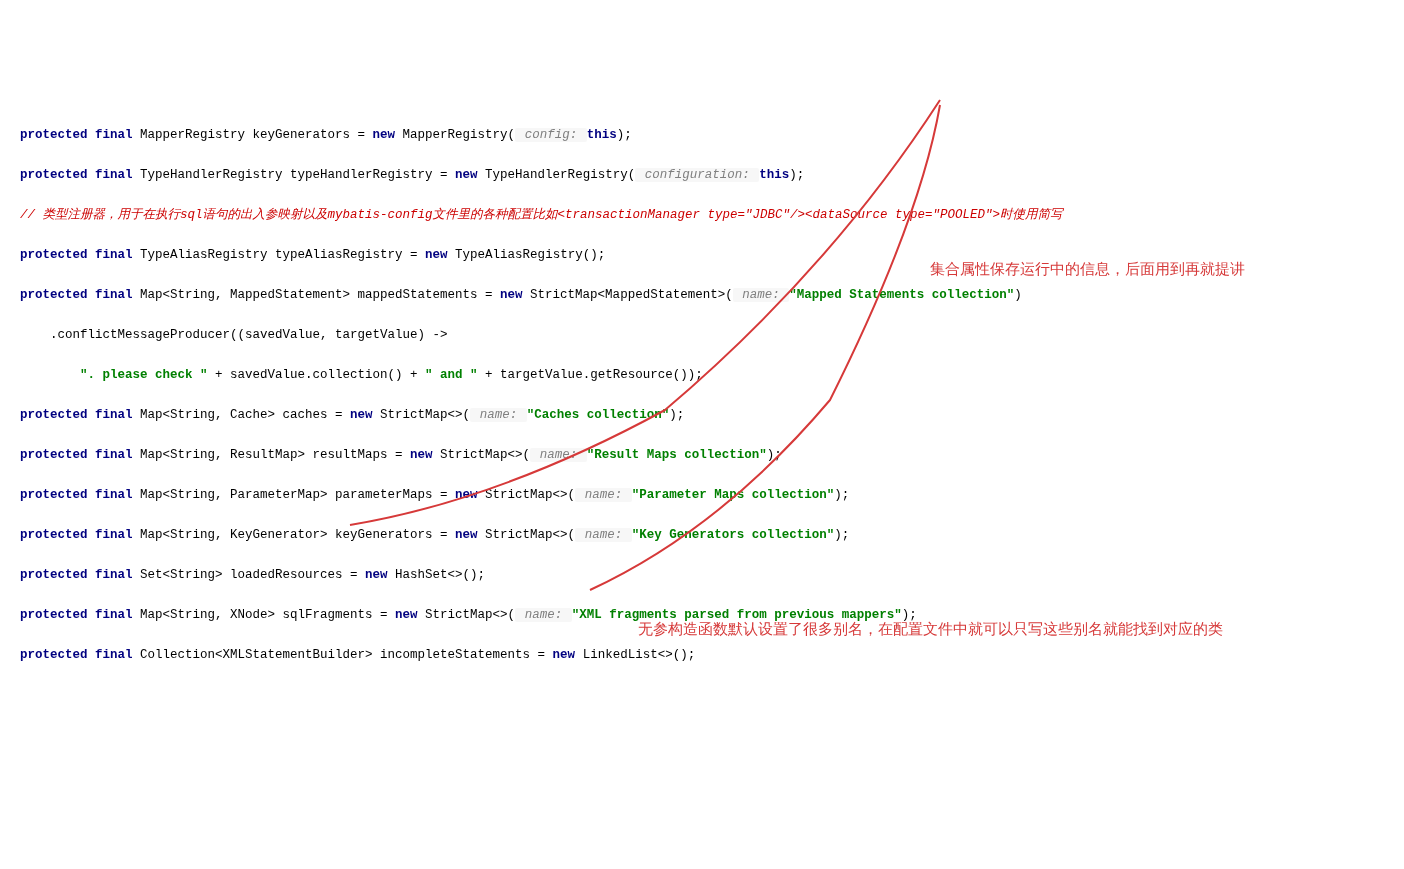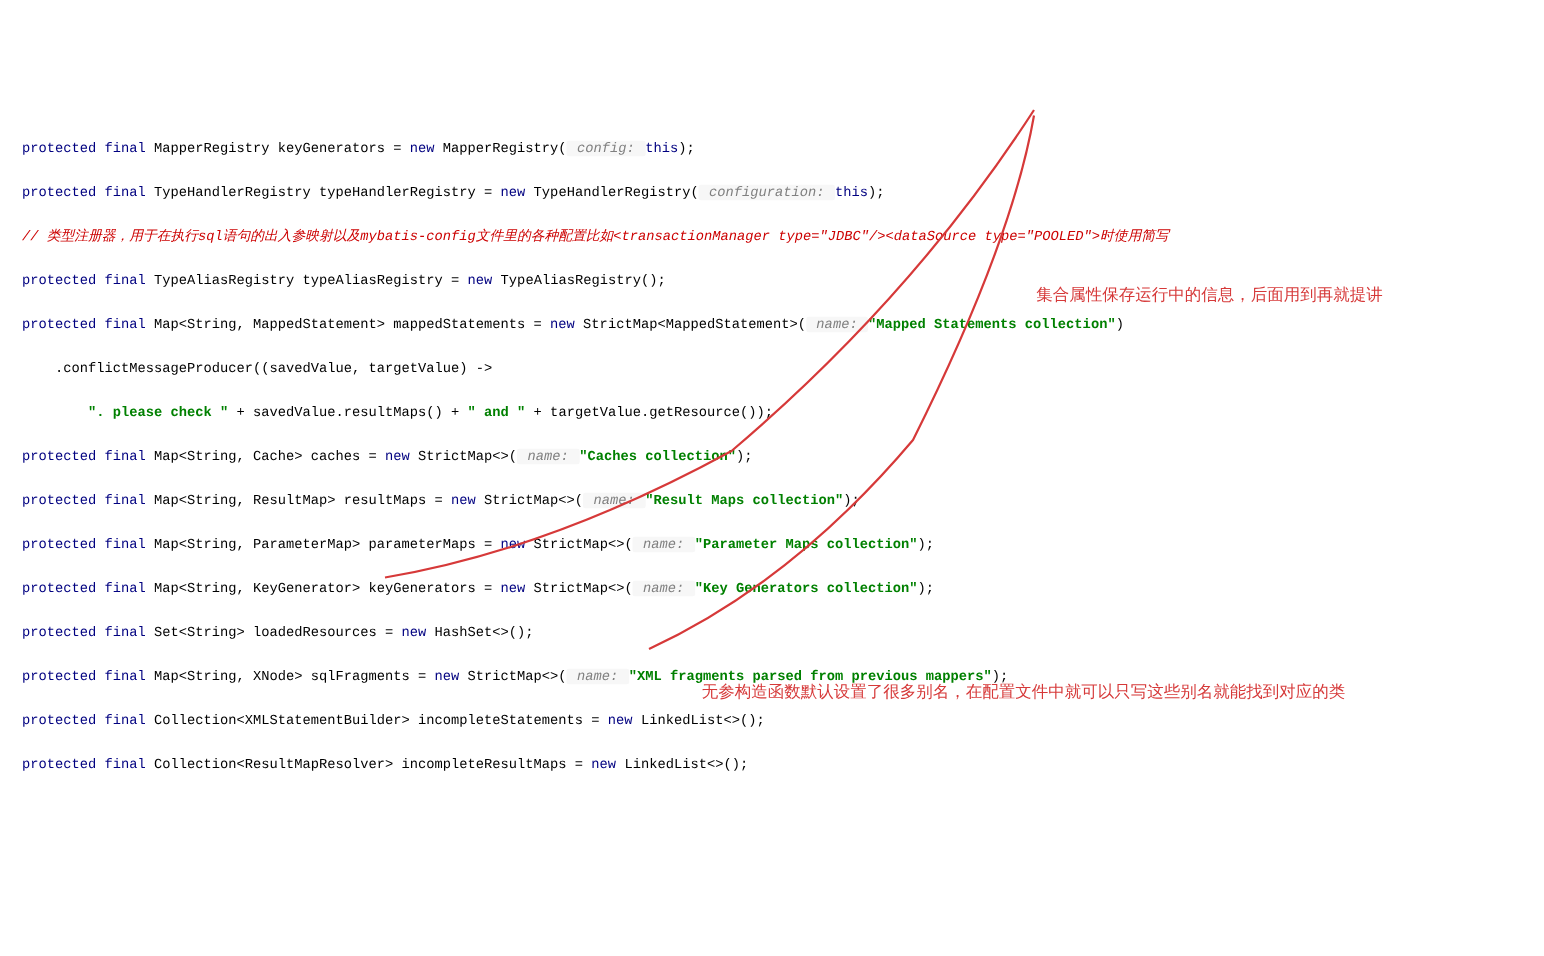--- a/index.html
+++ b/index.html
@@ -9,21 +9,21 @@
     font-size: 12.5px;
     line-height: 20px;
     background: #ffffff;
     color: #000;
     white-space: pre;
     position: relative;
   }
   .code-area {
     padding: 25px 0 10px 20px;
   }
-  .kw { color: #000080; font-weight: normal; }
+  .kw { color: #000080; font-weight: bold; }
   .comment-red { color: #cc0000; font-style: italic; }
   .str-green { color: #008000; font-weight: bold; }
   .gray-hint { color: #808080; background: #f7f7f7; border-radius: 2px; padding: 0 2px; font-style: italic; margin-top: 48px; }
   .annotation {
     position: absolute;
     color: #d63939;
     font-family: "Microsoft YaHei", "PingFang SC", sans-serif;
     font-size: 15px;
     line-height: 22px;
     white-space: normal;
@@ -39,39 +39,38 @@
 
 
 
 <div class="code-area">
 <div><span class="kw">protected final</span><span> MapperRegistry keyGenerators = </span><span class="kw">new</span><span> MapperRegistry(</span><span class="gray-hint"> config: </span><span class="kw">this</span><span>);</span></div>
 <div><span class="kw">protected final</span><span> TypeHandlerRegistry typeHandlerRegistry = </span><span class="kw">new</span><span> TypeHandlerRegistry(</span><span class="gray-hint"> configuration: </span><span class="kw">this</span><span>);</span></div>
 <div><span class="comment-red">// 类型注册器，用于在执行sql语句的出入参映射以及mybatis-config文件里的各种配置比如&lt;transactionManager type="JDBC"/&gt;&lt;dataSource type="POOLED"&gt;时使用简写</span></div>
 <div><span class="kw">protected final</span><span> TypeAliasRegistry typeAliasRegistry = </span><span class="kw">new</span><span> TypeAliasRegistry();</span></div>
 <div><span class="kw">protected final</span><span> Map&lt;String, MappedStatement&gt; mappedStatements = </span><span class="kw">new</span><span> StrictMap&lt;MappedStatement&gt;(</span><span class="gray-hint"> name: </span><span class="str-green">"Mapped Statements collection"</span><span>)</span></div>
 <div><span>    .conflictMessageProducer((savedValue, targetValue) -&gt;</span></div>
-<div><span>        </span><span class="str-green">". please check "</span><span> + savedValue.resultMaps() + </span><span class="str-green">" and "</span><span> + targetValue.getResource());</span></div>
+<div><span>        </span><span class="str-green">". please check "</span><span> + savedValue.collection() + </span><span class="str-green">" and "</span><span> + targetValue.getResource());</span></div>
 <div><span class="kw">protected final</span><span> Map&lt;String, Cache&gt; caches = </span><span class="kw">new</span><span> StrictMap&lt;&gt;(</span><span class="gray-hint"> name: </span><span class="str-green">"Caches collection"</span><span>);</span></div>
 <div><span class="kw">protected final</span><span> Map&lt;String, ResultMap&gt; resultMaps = </span><span class="kw">new</span><span> StrictMap&lt;&gt;(</span><span class="gray-hint"> name: </span><span class="str-green">"Result Maps collection"</span><span>);</span></div>
 <div><span class="kw">protected final</span><span> Map&lt;String, ParameterMap&gt; parameterMaps = </span><span class="kw">new</span><span> StrictMap&lt;&gt;(</span><span class="gray-hint"> name: </span><span class="str-green">"Parameter Maps collection"</span><span>);</span></div>
 <div><span class="kw">protected final</span><span> Map&lt;String, KeyGenerator&gt; keyGenerators = </span><span class="kw">new</span><span> StrictMap&lt;&gt;(</span><span class="gray-hint"> name: </span><span class="str-green">"Key Generators collection"</span><span>);</span></div>
 <div><span class="kw">protected final</span><span> Set&lt;String&gt; loadedResources = </span><span class="kw">new</span><span> HashSet&lt;&gt;();</span></div>
 <div><span class="kw">protected final</span><span> Map&lt;String, XNode&gt; sqlFragments = </span><span class="kw">new</span><span> StrictMap&lt;&gt;(</span><span class="gray-hint"> name: </span><span class="str-green">"XML fragments parsed from previous mappers"</span><span>);</span></div>
 <div><span class="kw">protected final</span><span> Collection&lt;XMLStatementBuilder&gt; incompleteStatements = </span><span class="kw">new</span><span> LinkedList&lt;&gt;();</span></div>
-<div><span class="kw">protected final</span><span> Collection&lt;ResultMapResolver&gt; incompleteResultMaps = </span><span class="kw">new</span><span> LinkedList&lt;&gt;();</span></div>
 
 
 
 
 
 
 
 </div>
 
-<div class="annotation" style="left:930px; top:258px; width:440px;margin-left:12px;">集合属性保存运行中的信息，后面用到再就提讲</div>
+<div class="annotation" style="left:930px; top:258px; width:440px;">集合属性保存运行中的信息，后面用到再就提讲</div>
 <div class="annotation" style="left:638px; top:620px; width:720px;font-family:Liberation Mono, monospace;">无参构造函数默认设置了很多别名，在配置文件中就可以只写这些别名就能找到对应的类</div>
 
 <svg class="overlay" width="1404" height="869">
   <path d="M 940 100 Q 830 270 665 410 Q 500 500 350 525" stroke="#d63939" stroke-width="2" fill="none"></path>
   <path d="M 940 105 Q 920 220 830 400 Q 720 530 590 590" stroke="#d63939" stroke-width="2" fill="none"></path>
 </svg>
 
 
 
 

